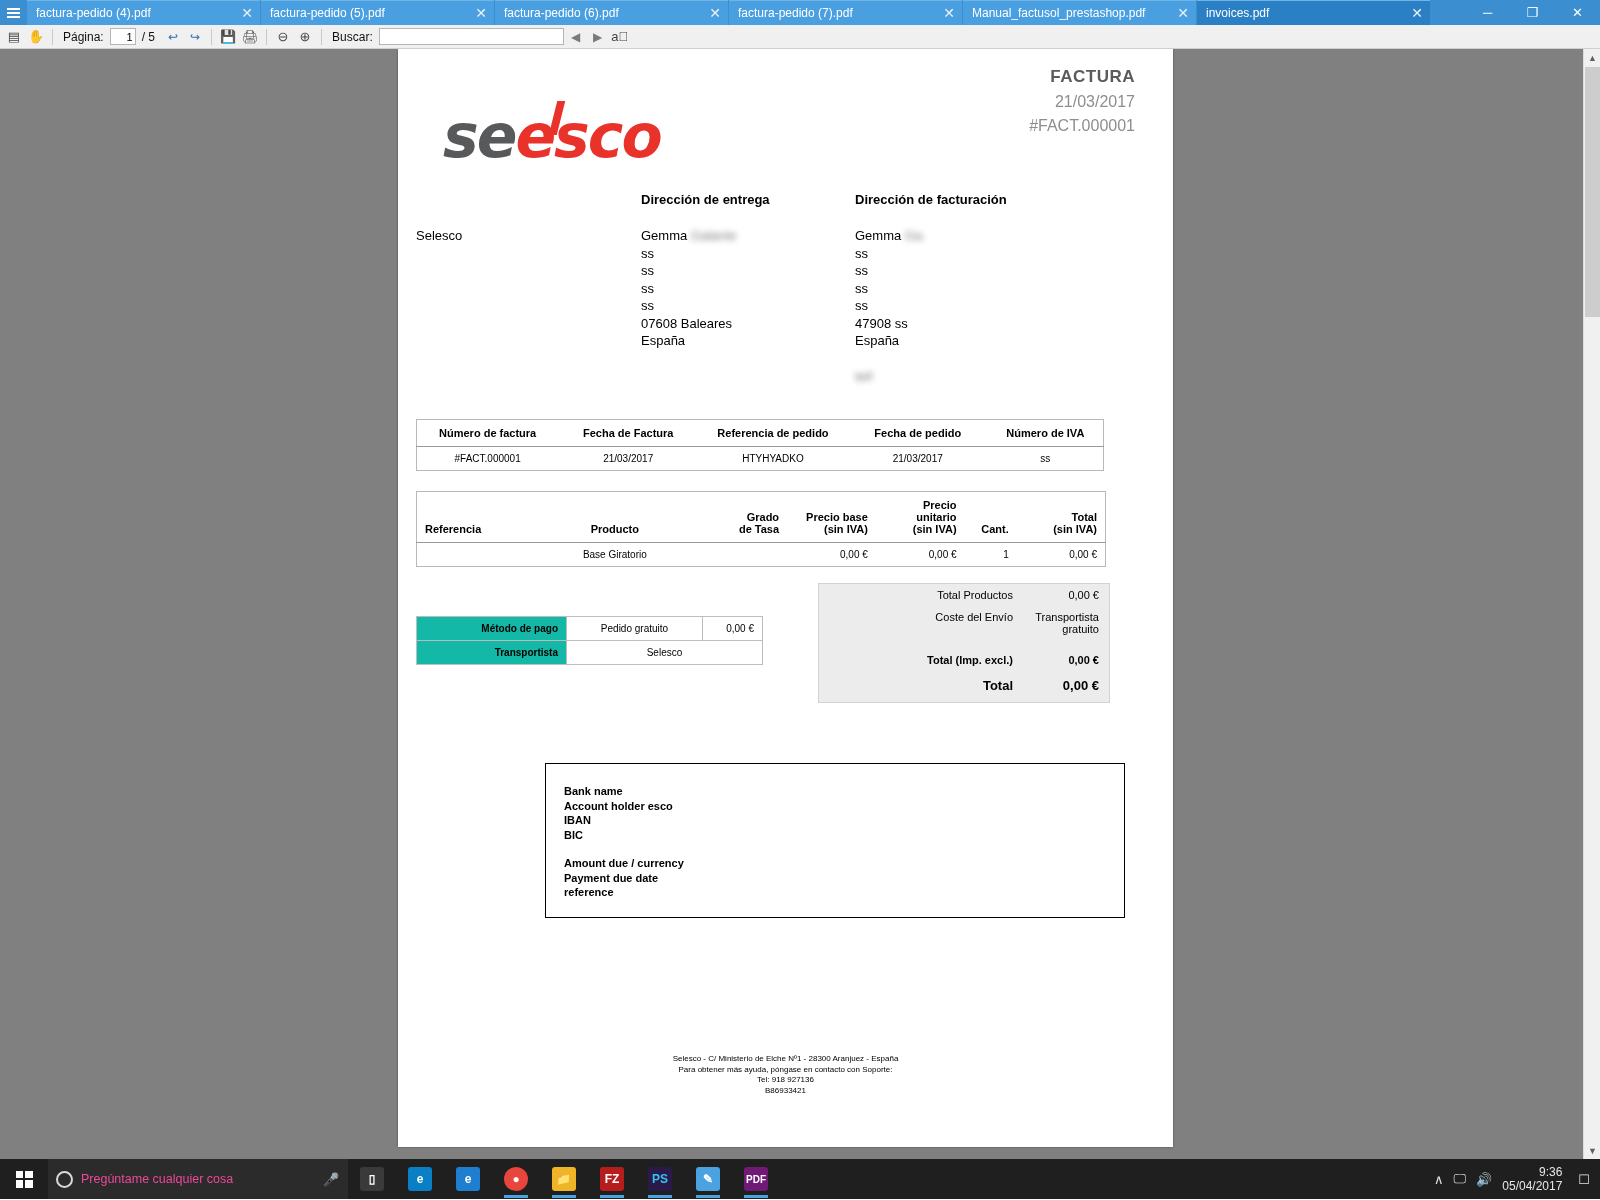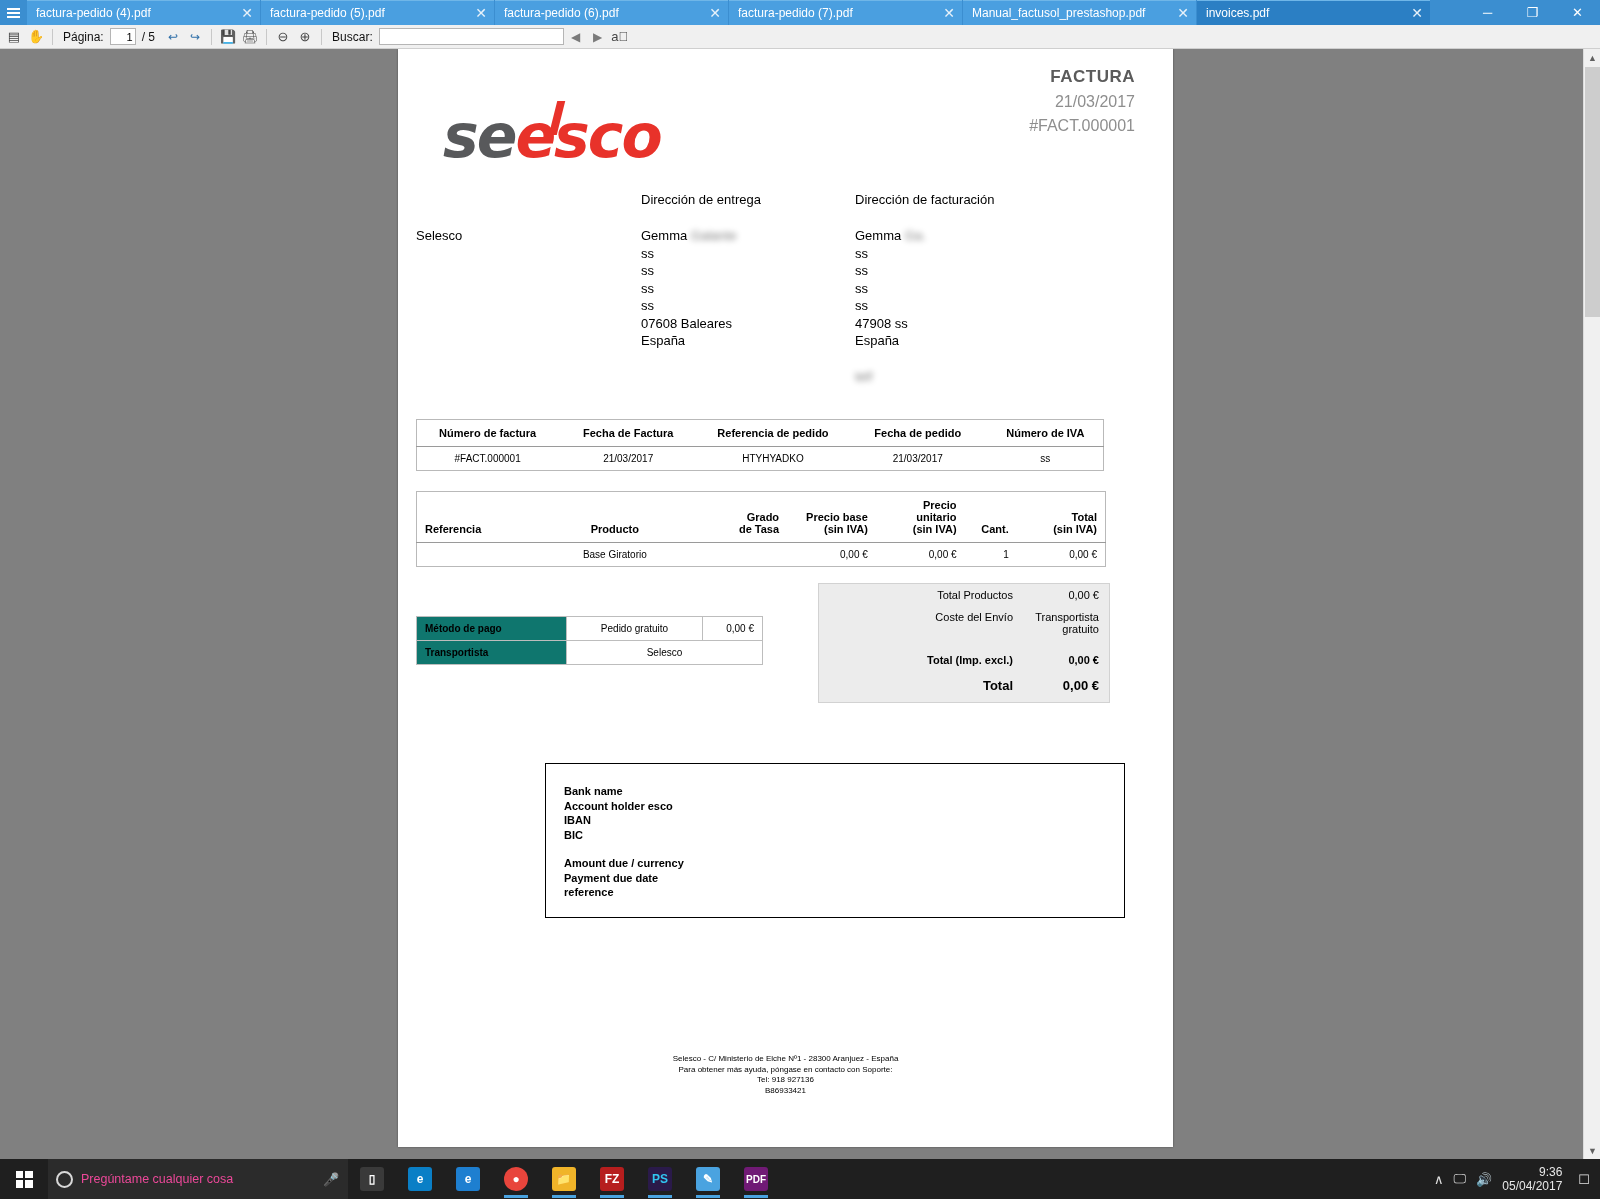--- a/index.html
+++ b/index.html
@@ -150,40 +150,40 @@
     transform: skewX(-14deg);
   }
   .fact-head {
     position: absolute; right: 38px; top: 18px;
     text-align: right;
   }
   .fact-title { font-size: 17px; font-weight: bold; color: #5b5b5b; letter-spacing: .5px; }
   .fact-date  { font-size: 16px; color: #8e8e8e; margin-top: 6px; }
   .fact-num   { font-size: 16px; color: #8e8e8e; margin-top: 6px; }
 
-  .addr-head { position: absolute; font-weight: normal; font-size: 13px; }
+  .addr-head { position: absolute; font-weight: bold; font-size: 13px; }
   .addr-block { position: absolute; font-size: 13px; line-height: 17.5px; }
   .blurred { filter: blur(3px); opacity: .55; }
 
   table.grid { position: absolute; border-collapse: collapse; font-size: 10px; }
   table.grid th {
     font-weight: bold; font-size: 11px;
     padding: 7px 8px;
     border-bottom: 1px solid #9a9a9a;
     vertical-align: bottom;
   }
   table.grid td { padding: 6px 8px; }
   .tbl-outline { border: 1px solid #b9b9b9; }
   .tx-r { text-align: right; }
   .tx-c { text-align: center; }
   .tx-l { text-align: left; }
 
   .pay-tbl { position: absolute; border-collapse: collapse; font-size: 10px; width: 347px; }
   .pay-tbl td { border: 1px solid #bdbdbd; padding: 6px 8px; }
-  .pay-tbl td.lbl { background: #0f766e; font-weight: bold; text-align: left; width: 150px; }
+  .pay-tbl td.lbl { background: #14b8a6; font-weight: bold; text-align: right; width: 150px; }
 
   .totals {
     position: absolute;
     background: #ececec;
     border: 1px solid #d2d2d2;
     font-size: 11px;
     width: 292px;
   }
   .totals .row { display: flex; justify-content: flex-end; padding: 5px 10px; }
   .totals .row .lab { text-align: right; padding-right: 16px; }

